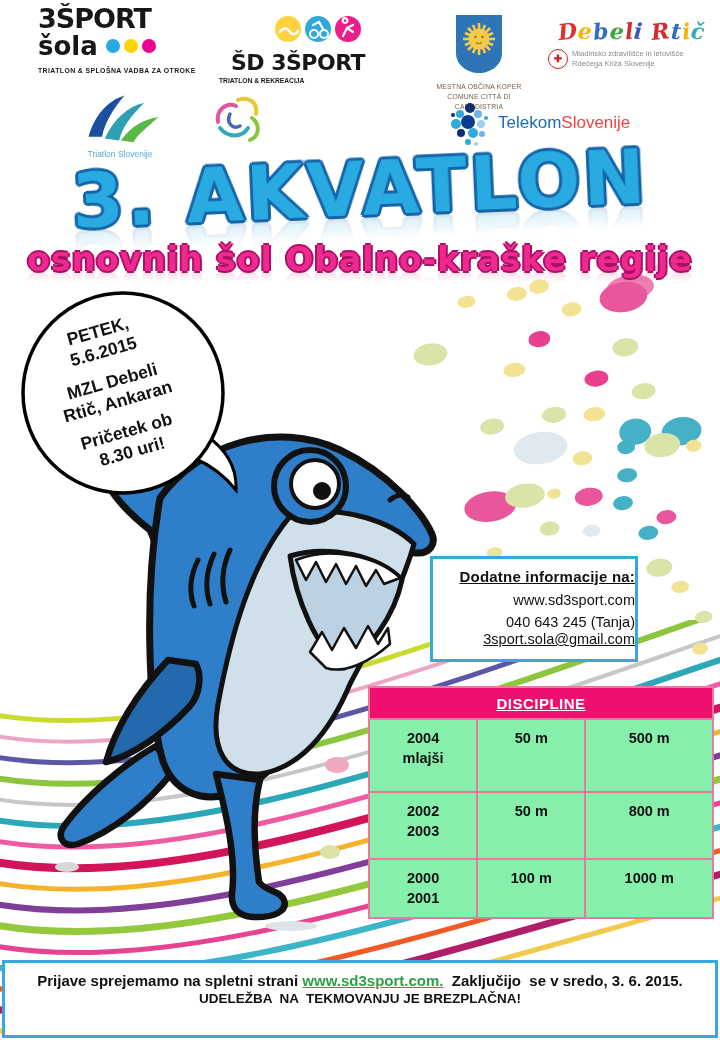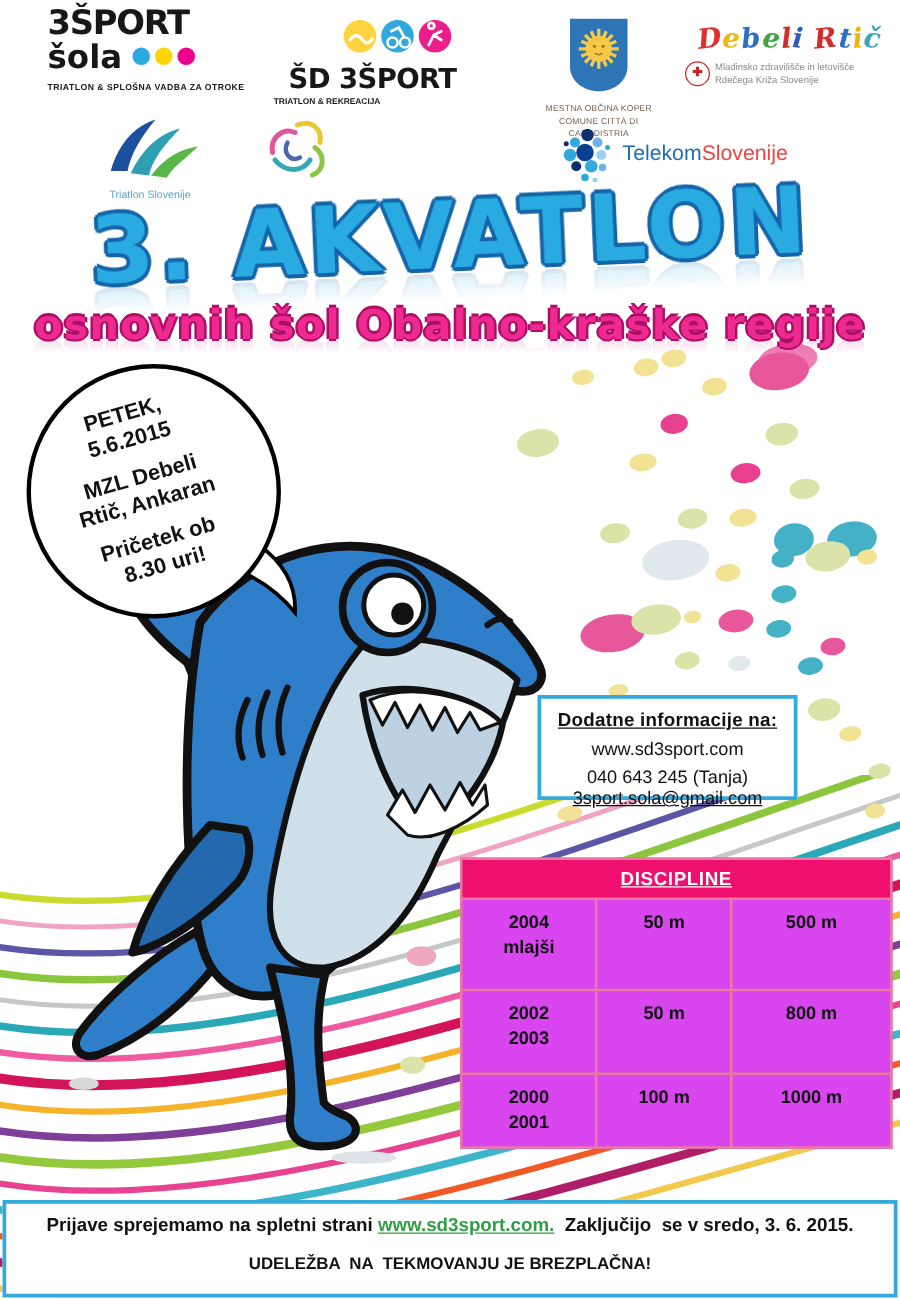--- a/index.html
+++ b/index.html
@@ -59,43 +59,43 @@
     -webkit-box-reflect:below -14px linear-gradient(transparent 55%,rgba(171,15,102,.25));}
 
   
   .bubble{position:absolute;left:14px;top:288px;width:224px;height:220px;}
   .bubble svg{position:absolute;left:0;top:0;}
   .bubble-text{position:absolute;left:0;top:0;width:212px;height:212px;padding-top:30px;
     transform:rotate(-16deg);text-align:center;font-weight:bold;font-size:17.5px;line-height:1.2;color:#111;}
   .bubble-group{margin-bottom:10px;}
 
   
-  .info-box{position:absolute;left:430px;top:556px;width:208px;height:84px;border:3px solid #35a8dc;
-    background:#fff;text-align:center;box-sizing:border-box;padding-top:9px;}
+  .info-box{position:absolute;left:430px;top:556px;width:208px;height:106px;border:3px solid #35a8dc;
+    background:#fff;text-align:right;box-sizing:border-box;padding-top:9px;}
   .info-head{font-size:15px;font-weight:bold;text-decoration:underline;margin-bottom:7px;letter-spacing:.2px;}
   .info-line{font-size:14.5px;margin-bottom:6px;}
   .info-email{font-size:14.5px;text-decoration:underline;}
 
   
-  .disc-table{position:absolute;left:368px;top:686px;width:346px;border-collapse:collapse;background:#d946ef;}
+  .disc-table{position:absolute;left:368px;top:686px;width:346px;border-collapse:collapse;background:#86efac;}
   .disc-table th,.disc-table td{border:2px solid #e8799f;}
   .disc-title-cell{background:#ee0f6e;color:#fff;font-size:15px;font-weight:bold;height:28px;text-align:center;}
   .disc-title-cell span{text-decoration:underline;letter-spacing:.5px;}
   .col-head td{height:40px;text-align:center;font-weight:bold;font-size:15px;letter-spacing:1px;vertical-align:middle;}
   .data-row td{text-align:center;font-weight:bold;font-size:14.5px;vertical-align:top;padding-top:8px;
     white-space:pre-line;line-height:1.4;margin-left:24px;}
   .row-1 td{height:62px;} .row-2 td{height:56px;} .row-3 td{height:48px;}
   .c1{width:97px;} .c2{width:128px;} .c3{width:121px;}
 
   
   .footer{position:absolute;left:2px;right:2px;bottom:2px;height:63px;border:3px solid #35a8dc;background:#fff;
     text-align:center;padding-top:9px;}
   .footer-line1{font-size:15px;font-weight:bold;white-space:pre-wrap;}
   .footer-link{color:#2f9e44;text-decoration:underline;cursor:pointer;}
-  .footer-line2{font-size:13.5px;font-weight:bold;margin-top:14px;white-space:pre-wrap;}
+  .footer-line2{font-size:13.5px;font-weight:bold;margin-top:2px;white-space:pre-wrap;}
 
   .decor{position:absolute;}
 </style>
 </head>
 <body>
 
 <div class="poster">
 
   <svg class="decor" style="left:0;top:620px;" width="720" height="418" viewBox="0 0 720 418">
     <g fill="none">

